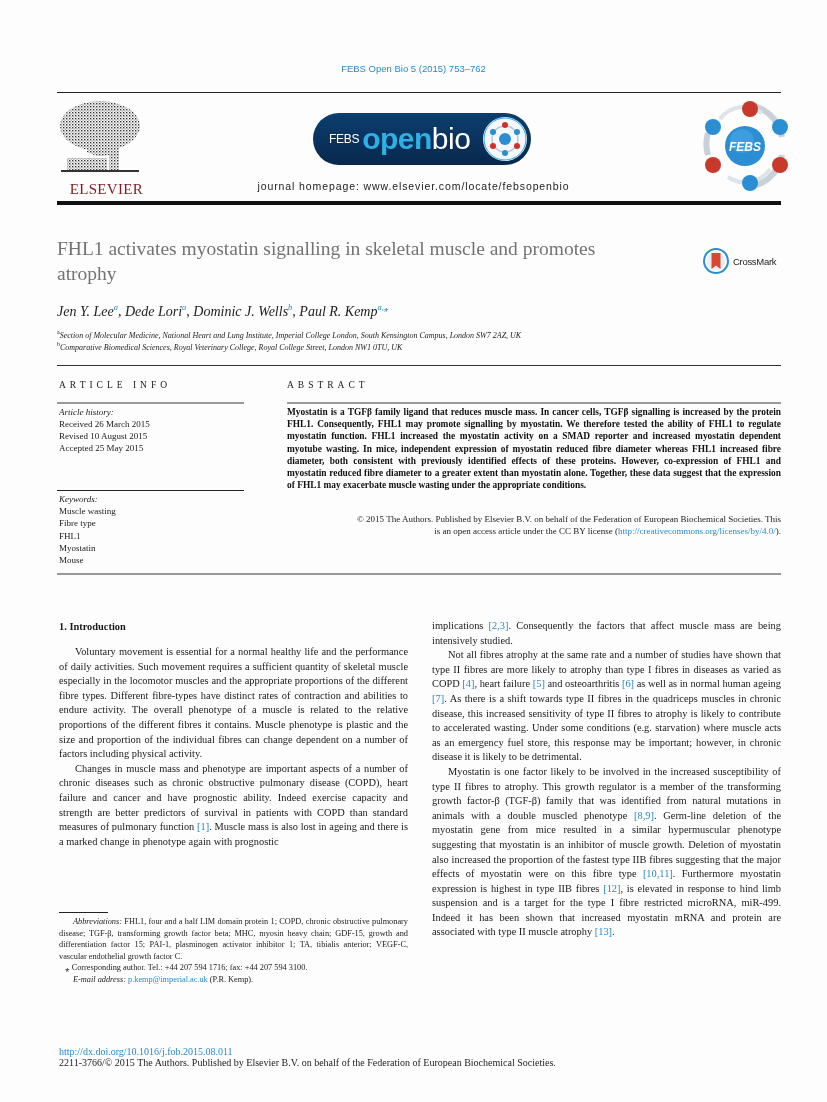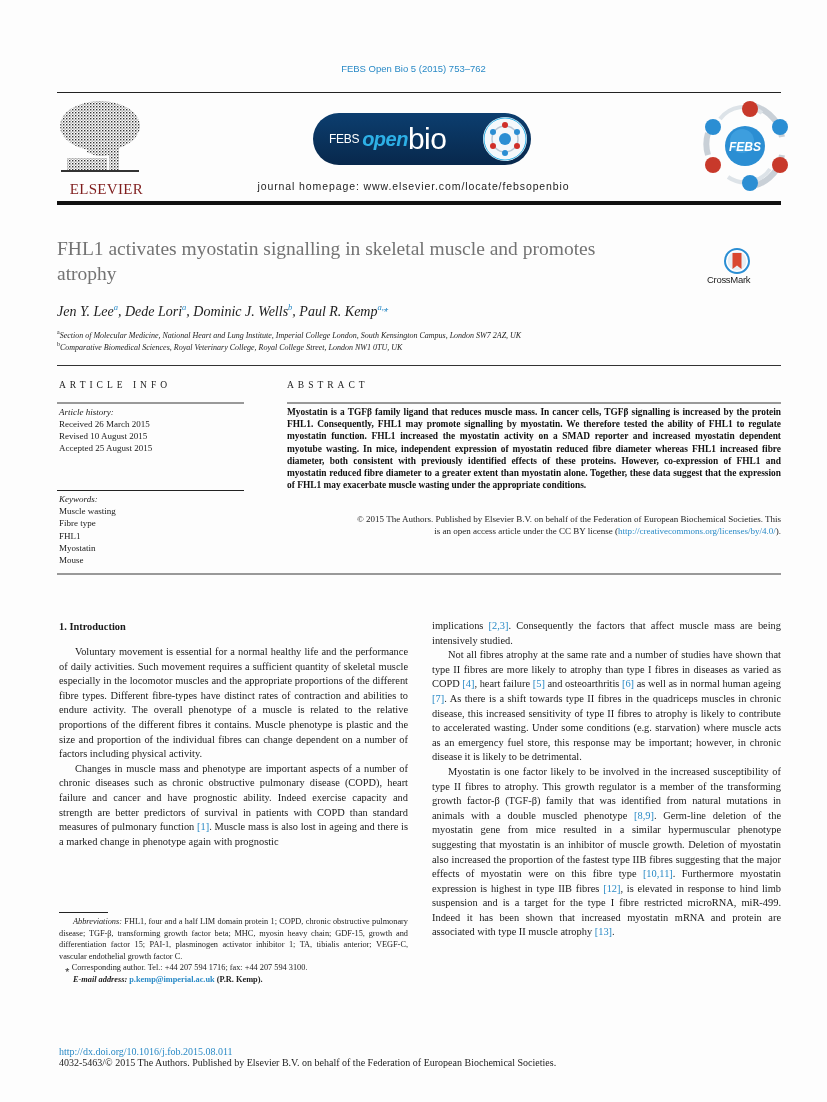--- a/index.html
+++ b/index.html
@@ -9,33 +9,33 @@
 
   .journal-ref { position: absolute; top: 63px; left: 0; width: 827px; text-align: center; font-family: "Liberation Sans", sans-serif; font-size: 9.5px; color: #2a8ac6; }
   .rule-top { position: absolute; top: 92px; left: 57px; width: 724px; height: 1px; background: #222; }
 
   .elsevier-logo { position: absolute; top: 100px; left: 57px; width: 86px; height: 95px; }
   .elsevier-tree { width: 86px; height: 75px; }
   .elsevier-word { font-family: "Liberation Serif", serif; color: #7f1d1d; font-size: 15px; letter-spacing: 0.3px; text-align: right; margin-top: 2px; }
 
   .openbio-banner { position: absolute; top: 113px; left: 313px; width: 218px; height: 52px; border-radius: 26px; background: linear-gradient(180deg, #0c3e6f 0%, #08284c 100%); display: flex; align-items: center; padding-left: 16px; }
   .openbio-febs { font-family: "Liberation Sans", sans-serif; color: #fff; font-size: 12px; margin-right: 3px; letter-spacing: -0.3px; }
-  .openbio-open { font-family: "Liberation Sans", sans-serif; color: #2db0e6; font-size: 20px; font-weight: bold; letter-spacing: -0.5px; font-style: italic; }
+  .openbio-open { font-family: "Liberation Sans", sans-serif; color: #2db0e6; font-size: 30px; font-weight: bold; letter-spacing: -0.5px; }
   .openbio-bio { font-family: "Liberation Sans", sans-serif; color: #fff; font-size: 30px; letter-spacing: -0.5px; }
   .openbio-emblem { position: absolute; right: 4px; top: 4px; width: 44px; height: 44px; border-radius: 50%; background: #f4f8fb; }
 
   .homepage { position: absolute; top: 180px; left: 0; width: 827px; text-align: center; font-family: "Liberation Sans", sans-serif; font-size: 10.5px; letter-spacing: 0.9px; color: #222; }
   .homepage .link { color: #222; }
 
   .febs-logo { position: absolute; top: 97px; left: 700px; width: 90px; height: 96px; }
 
   .rule-thick { position: absolute; top: 201px; left: 57px; width: 724px; height: 4px; background: #111; }
 
   .title { position: absolute; top: 236px; left: 57px; width: 600px; font-size: 19.5px; line-height: 25px; color: #737373; }
-  .crossmark { position: absolute; top: 248px; left: 703px; display: flex; align-items: flex-end; flex-direction: column; }
+  .crossmark { position: absolute; top: 248px; left: 703px; display: flex; align-items: center; }
   .crossmark-label { font-family: "Liberation Sans", sans-serif; font-size: 9.5px; margin-left: 4px; color: #222; letter-spacing: -0.3px; }
 
   .authors { position: absolute; top: 301px; left: 57px; font-size: 14px; color: #222; font-style: italic; }
   .authors sup { font-size: 8.5px; color: #2a8ac6; vertical-align: 6px; }
   .affil { position: absolute; left: 57px; font-size: 8px; font-style: italic; color: #222; }
   .affil sup { font-size: 6px; font-style: normal; }
   .affil-a { top: 329px; }
   .affil-b { top: 341px; }
 
   .rule-thin { position: absolute; top: 365px; left: 57px; width: 724px; height: 1px; background: #333; }
@@ -65,21 +65,21 @@
   .col-right { left: 432px; width: 349px; }
   .col p { text-indent: 16px; }
   .col p.noindent { text-indent: 0; }
   .intro-heading { position: absolute; top: 621px; left: 59px; font-size: 10.4px; font-weight: bold; }
 
   .footnote-rule { position: absolute; top: 912px; left: 59px; width: 49px; height: 1px; background: #222; }
   .footnotes { position: absolute; top: 916px; left: 59px; width: 349px; font-size: 8.3px; line-height: 11.6px; text-align: justify; color: #222; }
   .footnotes .fn-abbr { text-indent: 14px; }
   .footnotes i { font-style: italic; }
   .footnotes .fn-corr { padding-left: 6px; }
-  .footnotes .fn-email { padding-left: 14px; font-weight: bold; }
+  .footnotes .fn-email { padding-left: 14px; }
 
   .bottom-block { position: absolute; top: 1046px; left: 59px; font-size: 10px; line-height: 11px; color: #222; }
 </style>
 </head>
 <body>
 
 <div class="journal-ref link">FEBS Open Bio 5 (2015) 753–762</div>
 <div class="rule-top"></div>
 
 <div class="elsevier-logo">
@@ -162,21 +162,21 @@
 <div class="affil affil-b"><sup>b</sup><span>Comparative Biomedical Sciences, Royal Veterinary College, Royal College Street, London NW1 0TU, UK</span></div>
 
 <div class="rule-thin"></div>
 
 <div class="section-label article-info-label">ARTICLE INFO</div>
 <div class="info-rule r1"></div>
 <div class="history">
   <div class="h-label">Article history:</div>
   <div>Received 26 March 2015</div>
   <div>Revised 10 August 2015</div>
-  <div>Accepted 25 August 2015</div>
+  <div>Accepted 25 May 2015</div>
 </div>
 <div class="info-rule r2"></div>
 <div class="keywords">
   <div class="k-label">Keywords:</div>
   <div>Muscle wasting</div>
   <div>Fibre type</div>
   <div>FHL1</div>
   <div>Myostatin</div>
   <div>Mouse</div>
 </div>
@@ -205,14 +205,14 @@
 
 <div class="footnote-rule"></div>
 <div class="footnotes">
   <div class="fn-abbr"><i>Abbreviations:</i><span> FHL1, four and a half LIM domain protein 1; COPD, chronic obstructive pulmonary disease; TGF-β, transforming growth factor beta; MHC, myosin heavy chain; GDF-15, growth and differentiation factor 15; PAI-1, plasminogen activator inhibitor 1; TA, tibialis anterior; VEGF-C, vascular endothelial growth factor C.</span></div>
   <div class="fn-corr">⁎  Corresponding author. Tel.: +44 207 594 1716; fax: +44 207 594 3100.</div>
   <div class="fn-email"><i>E-mail address:</i> <span class="link">p.kemp@imperial.ac.uk</span><span> (P.R. Kemp).</span></div>
 </div>
 
 <div class="bottom-block">
   <div class="link">http://dx.doi.org/10.1016/j.fob.2015.08.011</div>
-  <div>4032-5463/© 2015 The Authors. Published by Elsevier B.V. on behalf of the Federation of European Biochemical Societies.</div>
+  <div>2211-3766/© 2015 The Authors. Published by Elsevier B.V. on behalf of the Federation of European Biochemical Societies.</div>
 </div>
 
 </body></html>

